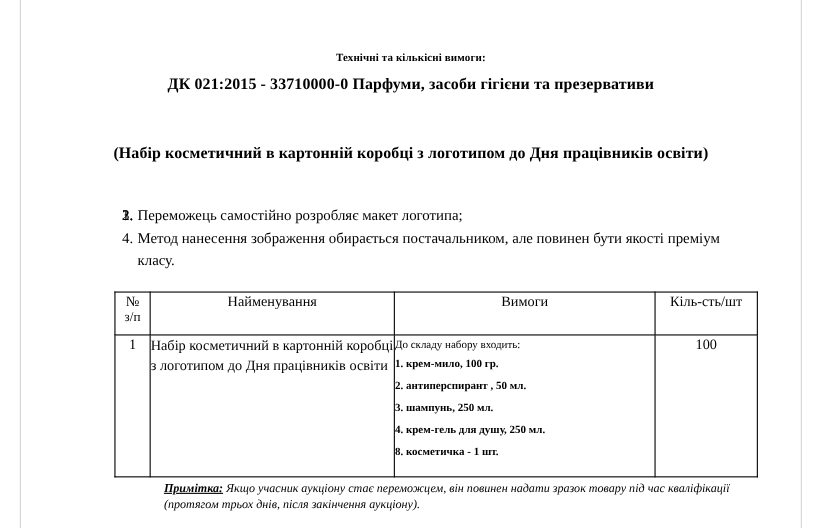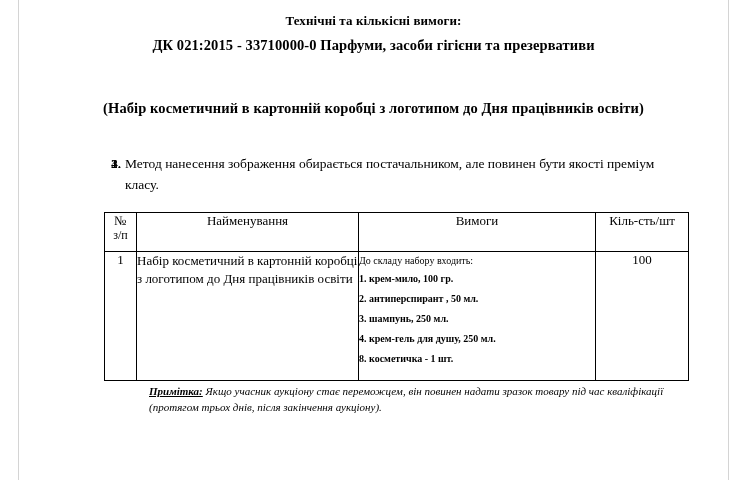--- a/index.html
+++ b/index.html
@@ -48,21 +48,21 @@
     padding-top: 8px;
     text-align: center;
   }
   .title-line {
     font-weight: bold;
     font-size: 14.5px;
     line-height: 25px;
     letter-spacing: 0.1px;
     white-space: nowrap;
   }
-  .title-line.l1 { font-size: 13px; }
+  .title-line.l1 { font-size: 10px; margin-top: 32px; }
   .title-line.l2 { font-size: 14.5px; }
   .title-line.l3 { font-size: 14.5px; margin-top: 38px; }
 
   
   .requirements {
     margin: 0;
     padding: 0;
     list-style: none;
     font-size: 13.5px;
     line-height: 20.5px;
@@ -183,20 +183,21 @@
 
     <ol class="requirements">
       <li>
         <span class="num">1.</span>
       </li>
       <li>
         <span class="num">2.</span>
       </li>
       <li>
         <span class="num">3.</span>
+        <span>Переможець самостійно розробляє макет логотипа;</span>
       </li>
       <li>
         <span class="num">4.</span>
         <span>Метод нанесення зображення обирається постачальником, але повинен бути якості преміум класу.</span>
       </li>
     </ol>
 
     <div class="req-table-wrap">
       <table class="req-table">
         <colgroup>

